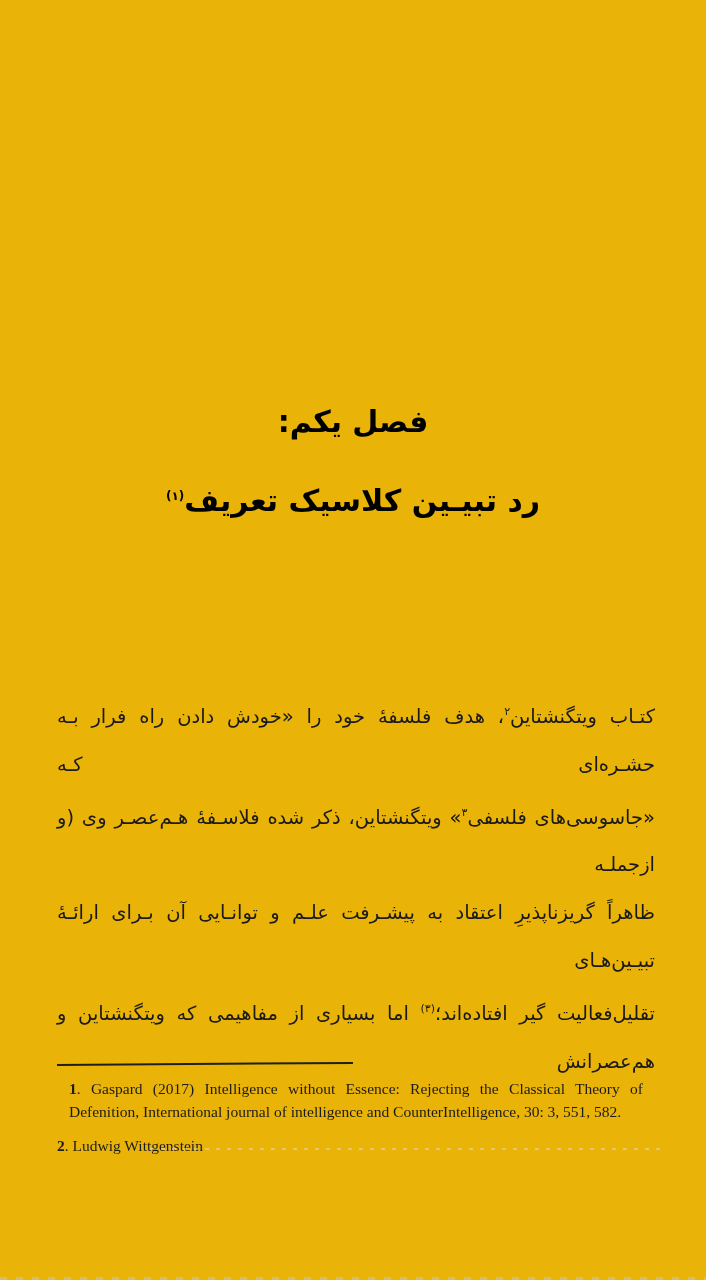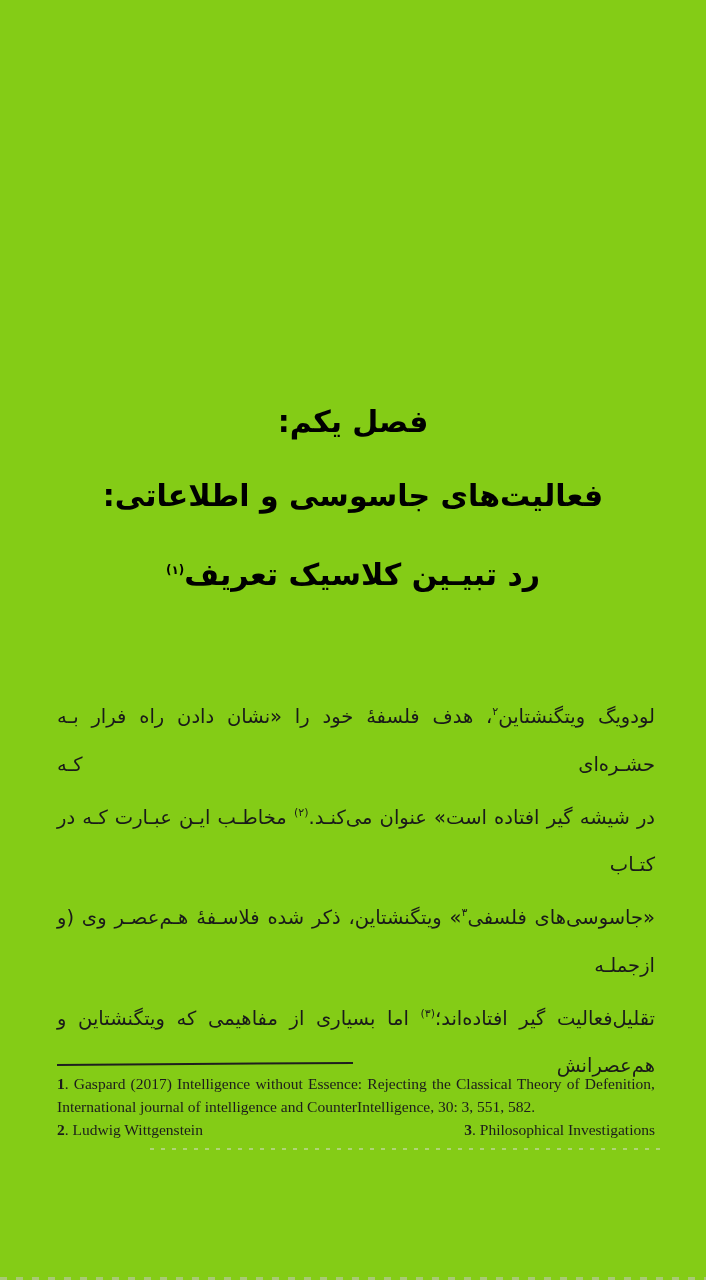--- a/index.html
+++ b/index.html
@@ -1,20 +1,20 @@
 <!DOCTYPE html>
 <html lang="fa"><head>
 <meta charset="utf-8">
 <style>
   html,body{margin:0;padding:0;background:#e8e8e6;}
   .page{
     position:relative;
     width:706px;height:1280px;
     margin:0 auto;
-    background:#84cc16;
+    background:#eab308;
     color:#161616;
     font-family:"DejaVu Sans", sans-serif;
     overflow:hidden;
     box-sizing:border-box;
   }
   
   .chapter-title{
     position:absolute;top:385px;left:0;right:0;
     direction:rtl;
     text-align:center;
@@ -47,21 +47,21 @@
     font-size:15.5px;
     color:#1c1c1c;
   }
   .fn-rule{
     width:296px;height:2px;background:#1f1f1f;
     margin:0 0 7px 0;
     transform:rotate(-0.4deg);
     transform-origin:left center;
   }
   .fn-main{
-    margin:0;
+    margin:12px;
     line-height:22.5px;
     text-align:justify;
     text-justify:inter-word;
   }
   .fn-row{
     display:flex;justify-content:space-between;
     line-height:22.5px;
     margin-top:1px;
     text-align:right;
   }
@@ -78,38 +78,36 @@
     opacity:.5;
   }
 </style>
 </head>
 <body>
 
 <div class="page">
 
   <header class="chapter-title">
       <div class="line"><span>فصل یکم:</span></div>
-      <div class="line"><span>فعالیت‌های جاسوسی و اطلاعاتی:</span></div>
       <div class="line"><span>رد تبیـین کلاسیک تعریف</span><sup>(۱)</sup></div>
     </header>
 
   <main class="body-text">
-      <div class="line"><span>لودویگ ویتگنشتاین</span><sup>۲</sup><span>، هدف فلسفۀ خود را «نشان دادن راه فرار بـه حشـره‌ای کـه</span></div>
-      <div class="line"><span>در شیشه گیر افتاده است» عنوان می‌کنـد.</span><sup>(۲)</sup><span> مخاطـب ایـن عبـارت کـه در کتـاب</span></div>
+      <div class="line"><span>کتـاب ویتگنشتاین</span><sup>۲</sup><span>، هدف فلسفۀ خود را «خودش دادن راه فرار بـه حشـره‌ای کـه</span></div>
       <div class="line"><span>«جاسوسی‌های فلسفی</span><sup>۳</sup><span>» ویتگنشتاین، ذکر شده فلاسـفۀ هـم‌عصـر وی (و ازجملـه</span></div>
+      <div class="line"><span>ظاهراً گریزناپذیرِ اعتقاد به پیشـرفت علـم و توانـایی آن بـرای ارائـۀ تبیـین‌هـای</span></div>
       <div class="line"><span>تقلیل‌فعالیت گیر افتاده‌اند؛</span><sup>(۳)</sup><span> اما بسیاری از مفاهیمی که ویتگنشتاین و هم‌عصرانش</span></div>
     </main>
 
   <footer class="footnotes">
     <div class="fn-rule"></div>
 
     <p class="fn-main"><b class="fn-num">1</b><span class="fn-dot">.</span><span> Gaspard (2017) Intelligence without Essence: Rejecting the Classical Theory of Defenition, International journal of intelligence and CounterIntelligence, 30: 3, 551, 582.</span></p>
 
     <div class="fn-row">
       <span><b class="fn-num">2</b><span>.</span><span> Ludwig Wittgenstein</span></span>
 
-      <span><b class="fn-num">3</b><span>.</span><span> Philosophical Investigations</span></span>
     </div>
   </footer>
 
   <div class="scan-noise"></div>
   <div class="scan-edge"></div>
 </div>
 
 </body></html>

